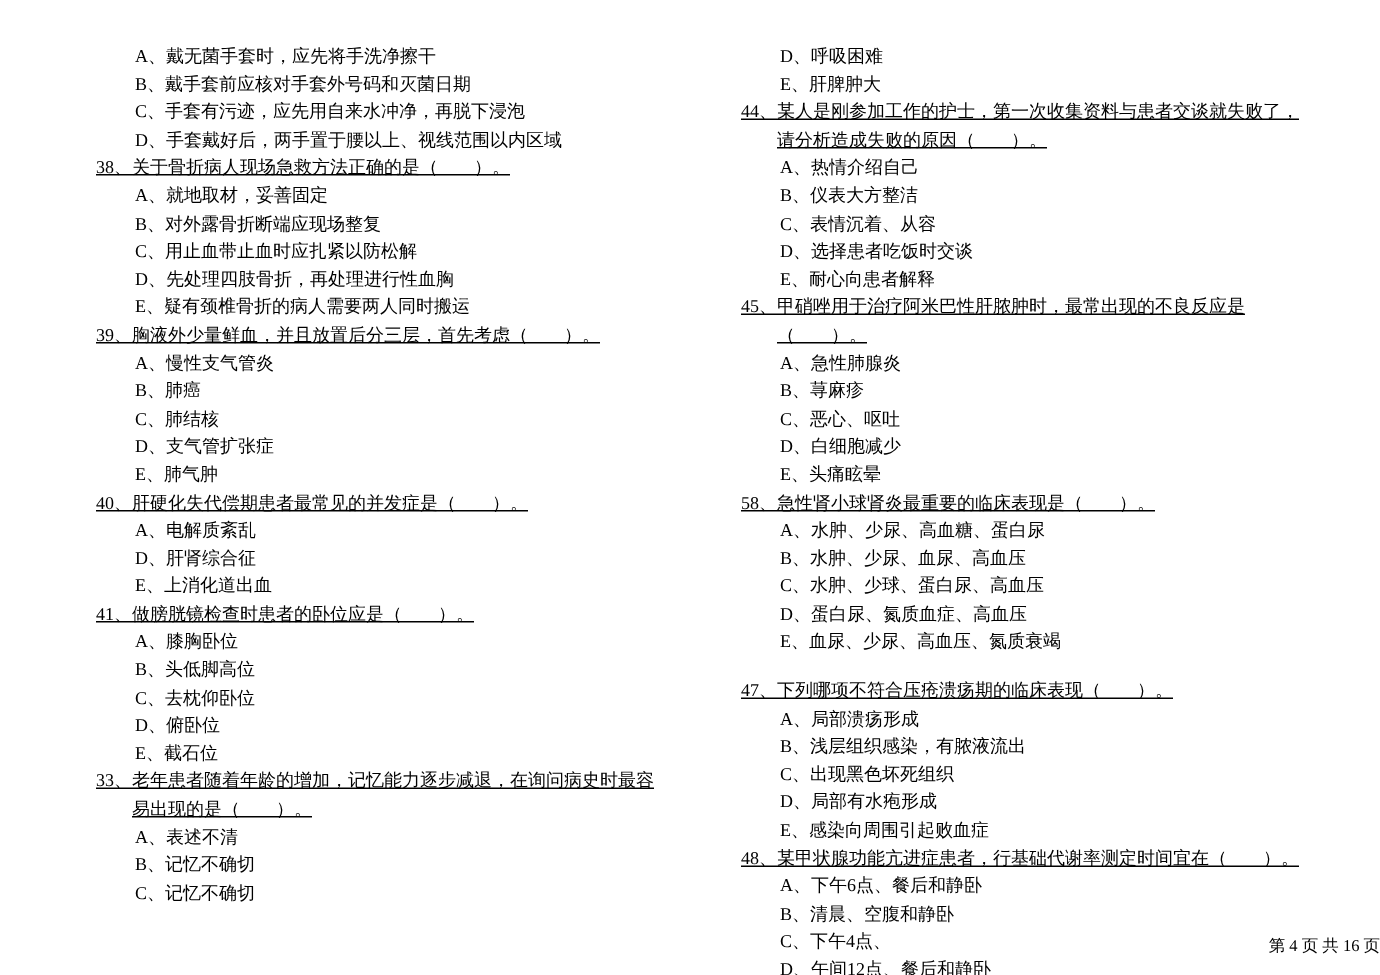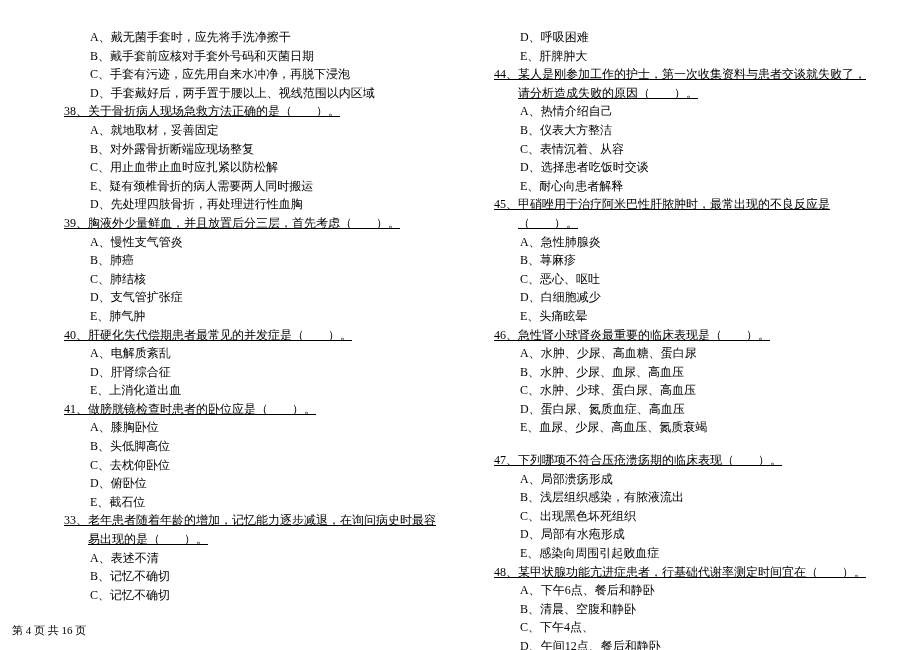--- a/index.html
+++ b/index.html
@@ -1,37 +1,37 @@
 <!DOCTYPE html>
 <html><head>
 <meta charset="utf-8">
 <style>
   * { margin: 0; padding: 0; box-sizing: border-box; }
   body { background: #fff; font-family: "SimSun", "宋体", serif; font-size: 12px; color: #000; width: 920px; height: 650px; overflow: hidden; position: relative; }
   .page { padding: 28px 50px 0 50px; display: flex; gap: 40px; }
   .col { flex: 1; line-height: 1.55; }
   .stem { padding-left: 38px; text-indent: -24px; text-decoration: underline; }
   .opt { padding-left: 60px; text-indent: -20px; }
-  .footer { position: absolute; bottom: 12px; left: 12px; right: 0; text-align: left; font-size: 11px; }
+  .footer { position: absolute; bottom: 12px; left: 12px; right: 0; text-align: right; font-size: 11px; }
 </style>
 </head>
 <body>
 
 <div class="page">
   <div class="col" id="left">
       <div class="opt">A、戴无菌手套时，应先将手洗净擦干</div>
       <div class="opt">B、戴手套前应核对手套外号码和灭菌日期</div>
       <div class="opt">C、手套有污迹，应先用自来水冲净，再脱下浸泡</div>
       <div class="opt">D、手套戴好后，两手置于腰以上、视线范围以内区域</div>
       <div class="stem">38、关于骨折病人现场急救方法正确的是（　　）。</div>
       <div class="opt">A、就地取材，妥善固定</div>
       <div class="opt">B、对外露骨折断端应现场整复</div>
       <div class="opt">C、用止血带止血时应扎紧以防松解</div>
+      <div class="opt">D、先处理四肢骨折，再处理进行性血胸</div>
       <div class="opt">E、疑有颈椎骨折的病人需要两人同时搬运</div>
-      <div class="opt">D、先处理四肢骨折，再处理进行性血胸</div>
       <div class="stem">39、胸液外少量鲜血，并且放置后分三层，首先考虑（　　）。</div>
       <div class="opt">A、慢性支气管炎</div>
       <div class="opt">B、肺癌</div>
       <div class="opt">C、肺结核</div>
       <div class="opt">D、支气管扩张症</div>
       <div class="opt">E、肺气肿</div>
       <div class="stem">40、肝硬化失代偿期患者最常见的并发症是（　　）。</div>
       <div class="opt">A、电解质紊乱</div>
       <div class="opt">D、肝肾综合征</div>
       <div class="opt">E、上消化道出血</div>
@@ -54,21 +54,21 @@
       <div class="opt">B、仪表大方整洁</div>
       <div class="opt">C、表情沉着、从容</div>
       <div class="opt">D、选择患者吃饭时交谈</div>
       <div class="opt">E、耐心向患者解释</div>
       <div class="stem">45、甲硝唑用于治疗阿米巴性肝脓肿时，最常出现的不良反应是（　　）。</div>
       <div class="opt">A、急性肺腺炎</div>
       <div class="opt">B、荨麻疹</div>
       <div class="opt">C、恶心、呕吐</div>
       <div class="opt">D、白细胞减少</div>
       <div class="opt">E、头痛眩晕</div>
-      <div class="stem">46、急性肾小球肾炎最重要的临床表现是（　　）。</div>
+      <div class="stem">58、急性肾小球肾炎最重要的临床表现是（　　）。</div>
       <div class="opt">A、水肿、少尿、高血糖、蛋白尿</div>
       <div class="opt">B、水肿、少尿、血尿、高血压</div>
       <div class="opt">C、水肿、少球、蛋白尿、高血压</div>
       <div class="opt">D、蛋白尿、氮质血症、高血压</div>
       <div class="opt">E、血尿、少尿、高血压、氮质衰竭</div>
       <div style="height:14px"></div>
       <div class="stem">47、下列哪项不符合压疮溃疡期的临床表现（　　）。</div>
       <div class="opt">A、局部溃疡形成</div>
       <div class="opt">B、浅层组织感染，有脓液流出</div>
       <div class="opt">C、出现黑色坏死组织</div>

